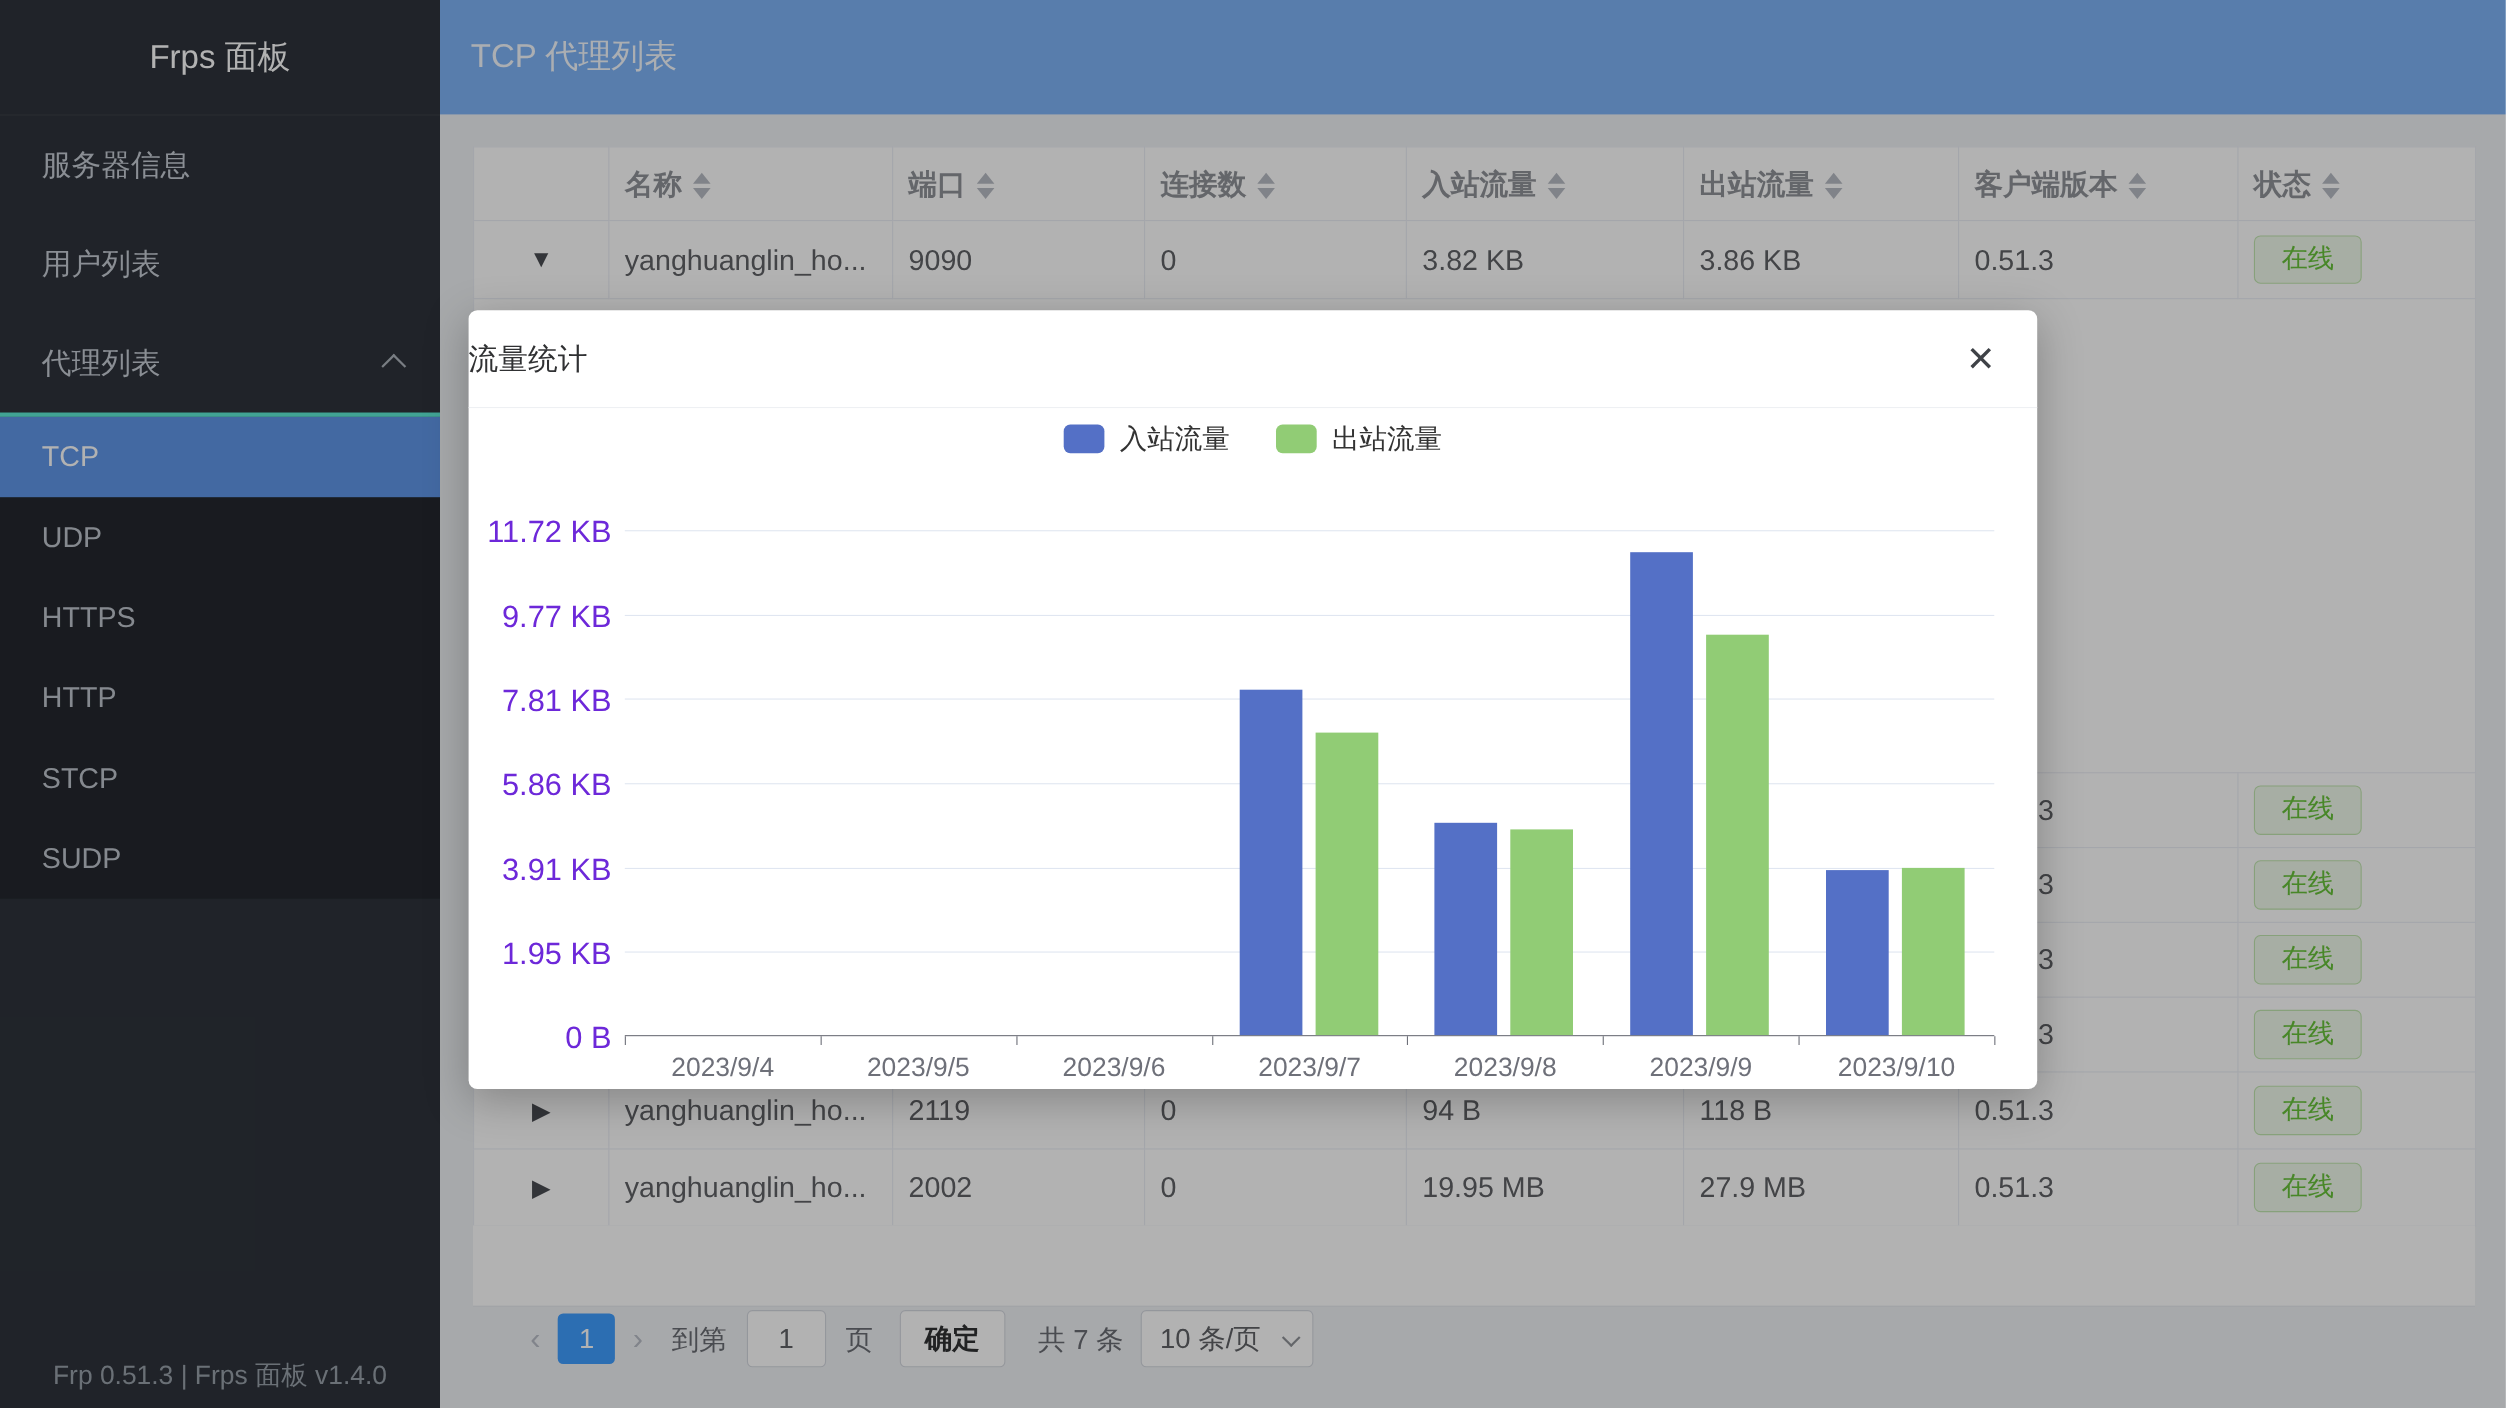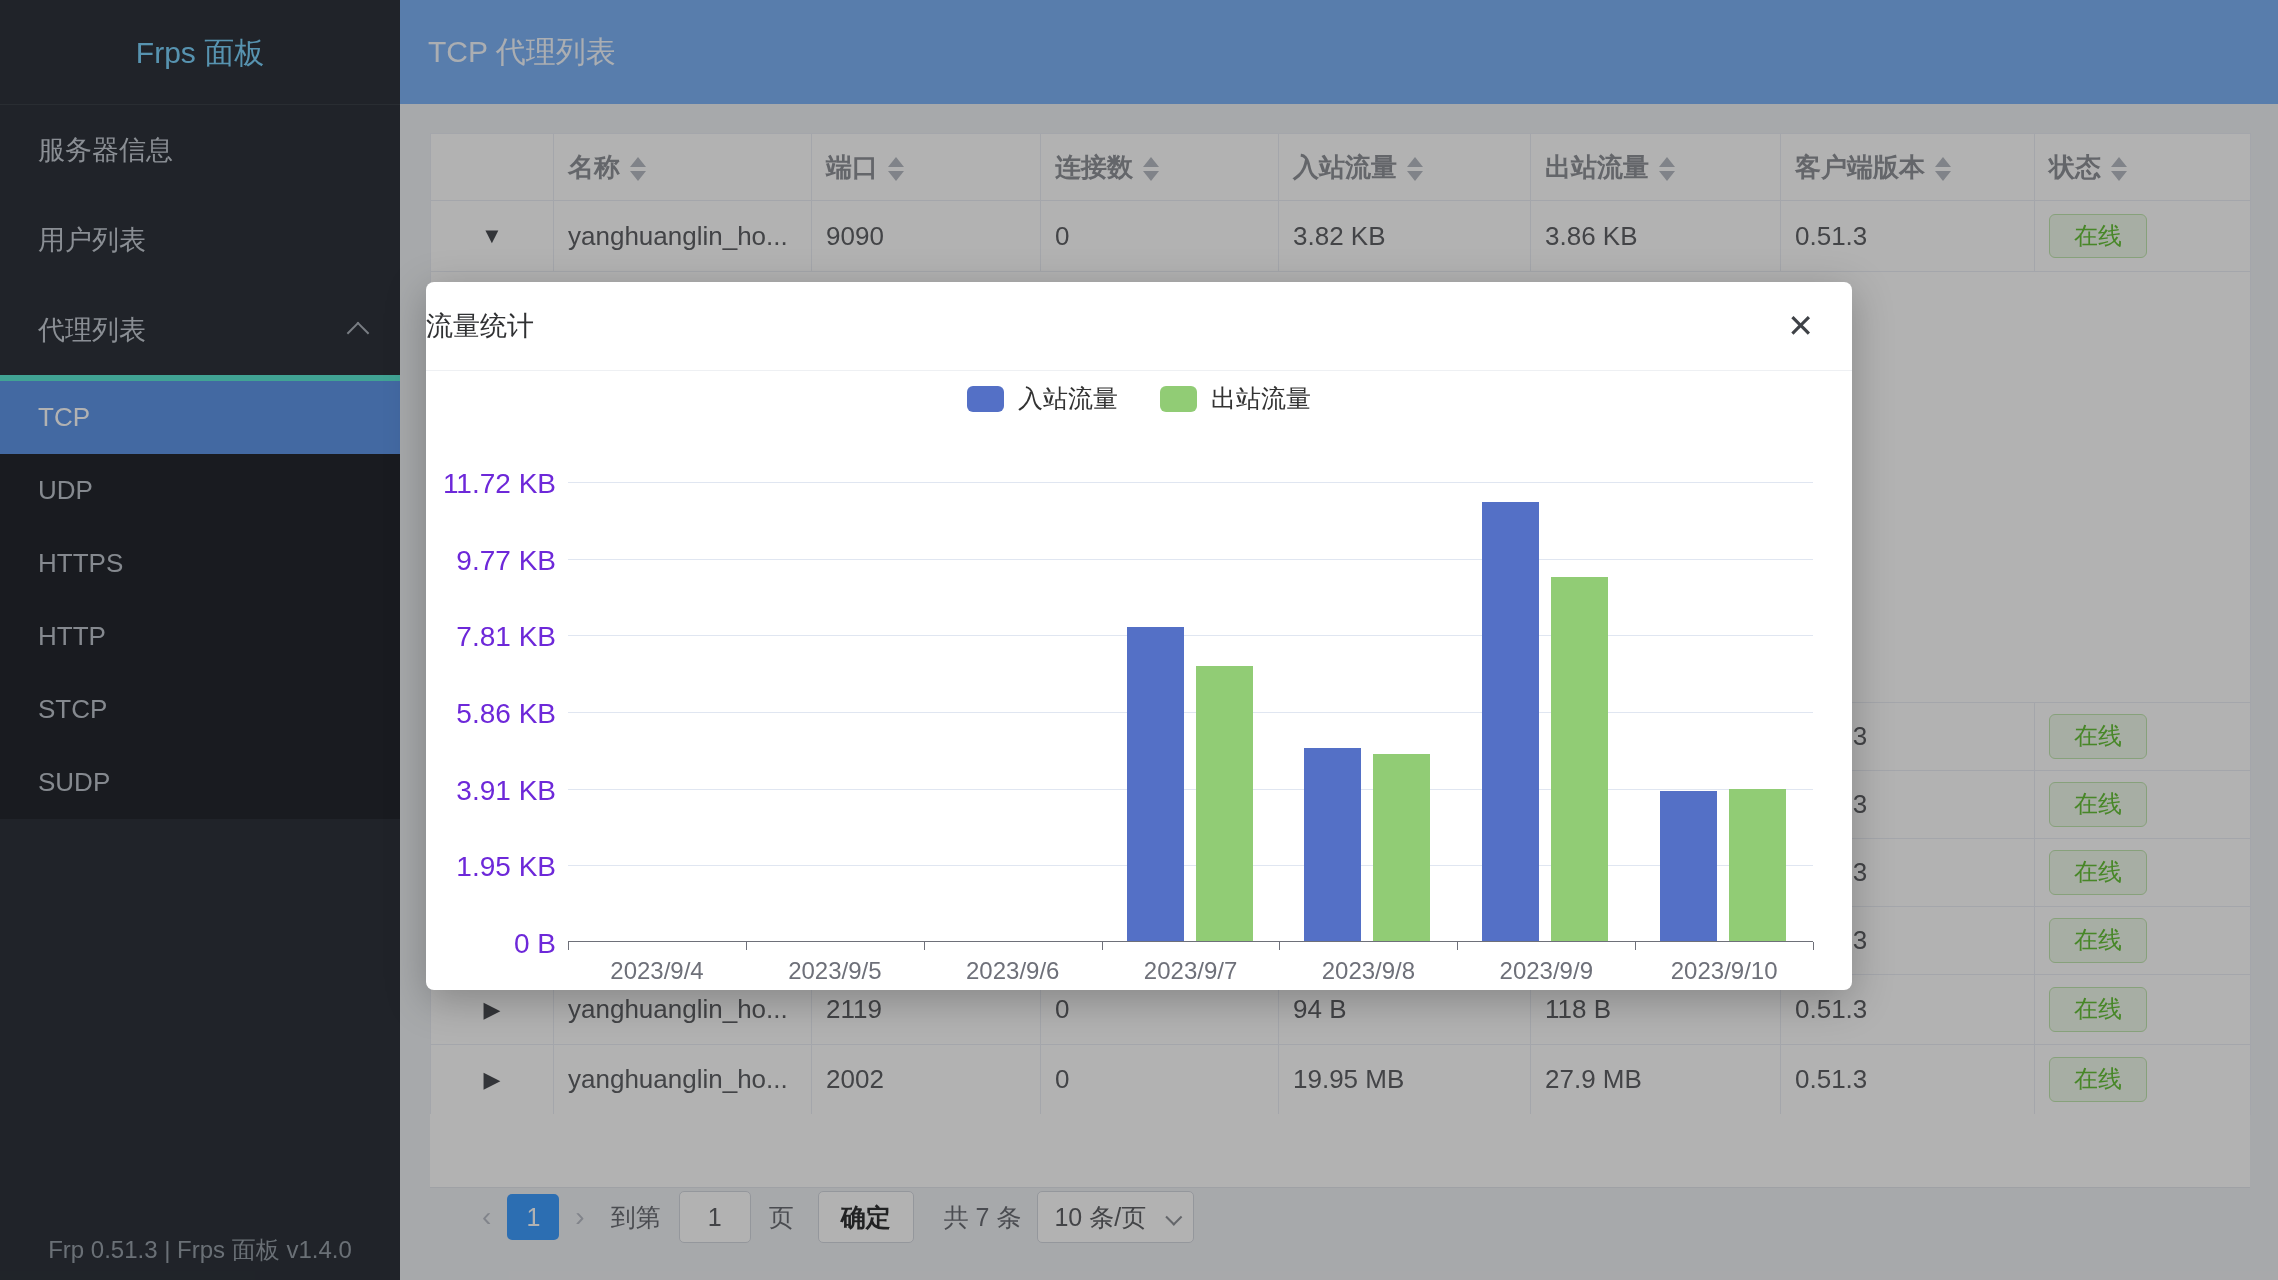--- a/index.html
+++ b/index.html
@@ -6,27 +6,27 @@
   html,body { width:2278px; height:1280px; }
   body {
     font-family: "Liberation Sans", sans-serif;
     background:#f0f2f5; position:relative; overflow:hidden;
     -webkit-font-smoothing:antialiased;
   }
   
   #sidebar { position:absolute; left:0; top:0; width:400px; height:1280px;
     background:#2e333b; z-index:1; }
   .sb-title { height:105px; line-height:105px; text-align:center; font-size:30px;
-    color:#7dd3fc; border-bottom:1px solid rgba(255,255,255,0.07); }
+    color:#ffffff; border-bottom:1px solid rgba(255,255,255,0.07); }
   .sb-item { height:90px; line-height:90px; padding-left:38px; font-size:27px;
     color:#c6ccd4; position:relative; cursor:pointer; }
   .sb-item .chev { position:absolute; right:34px; top:40px; width:16px; height:16px;
     border-left:2px solid #aeb4bc; border-top:2px solid #aeb4bc;
     transform:rotate(45deg); }
-  .sb-sub { background:#24282e; border-top:6px solid #5eead4; }
+  .sb-sub { background:#24282e; border-top:4px solid #5eead4; }
   .sb-sub-item { height:73px; line-height:73px; padding-left:38px; font-size:26px;
     color:#bfc5cd; cursor:pointer; }
   .sb-sub-item.active { background:#6097e8; color:#ffffff; }
   .sb-footer { position:absolute; bottom:14px; width:100%; text-align:center;
     font-size:24px; color:#99a1aa; }
   
   #main { position:absolute; left:400px; top:0; width:1878px; height:1280px; z-index:1; }
   .main-header { height:104px; background:#7eb3f7; line-height:104px;
     padding-left:28px; font-size:30px; color:rgba(255,255,255,0.92); }
   

